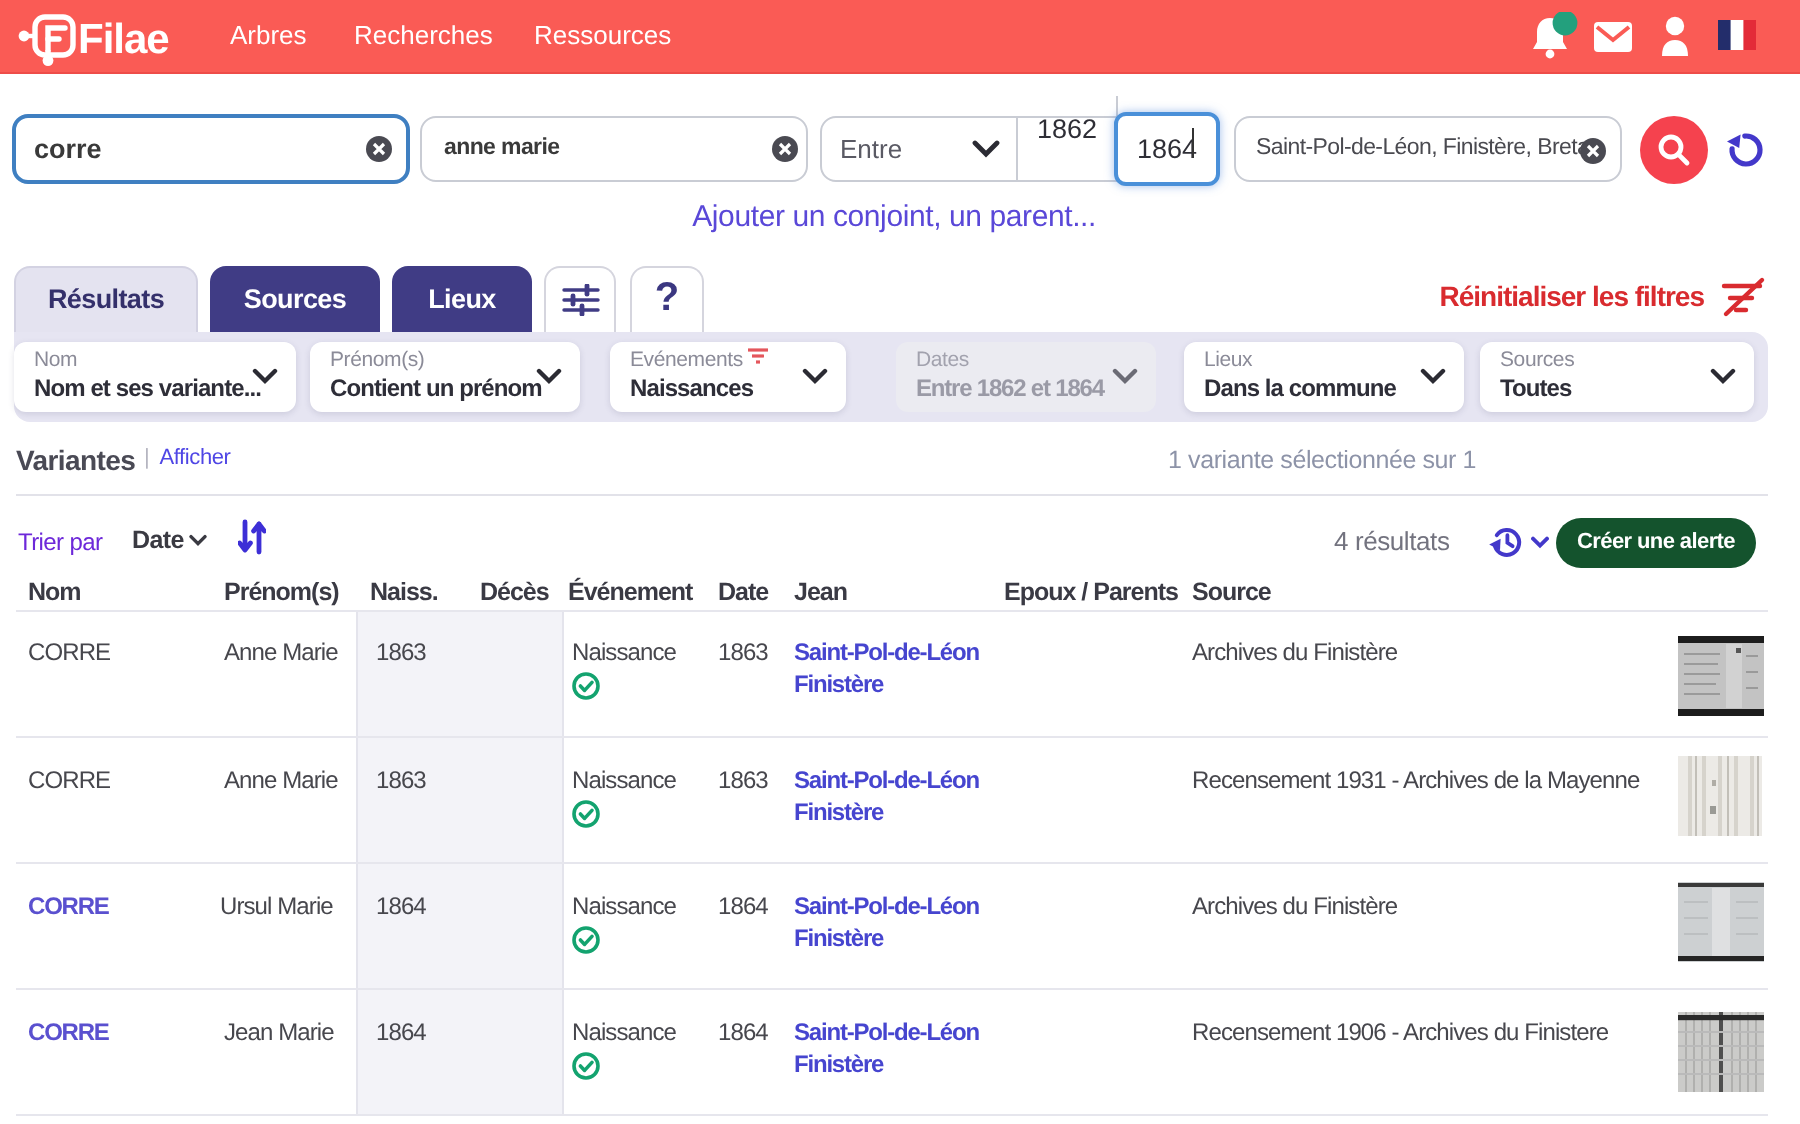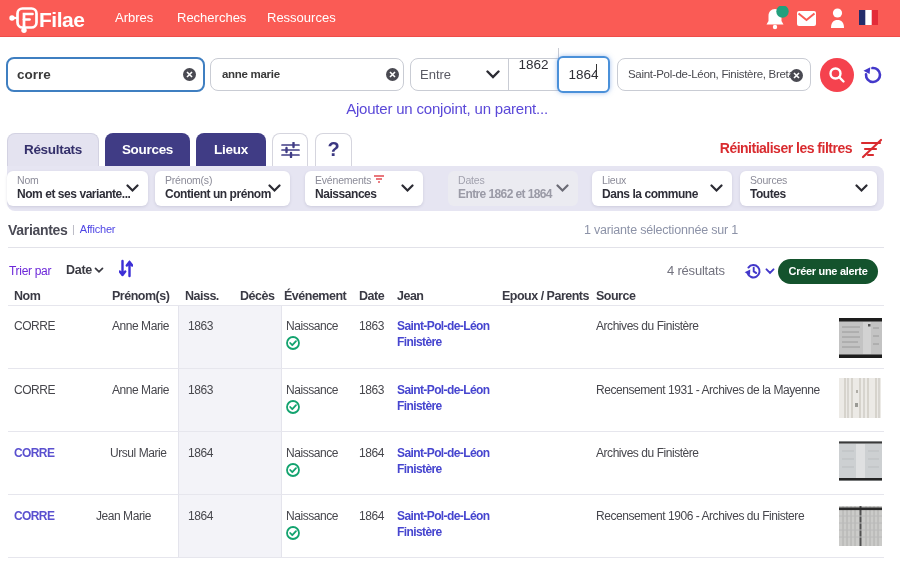--- a/index.html
+++ b/index.html
@@ -262,21 +262,21 @@
 <div class="cell" style="left:286px;top:446px">Naissance</div>
 <svg class="abs" style="left:286px;top:463px" width="14" height="14" viewBox="0 0 14 14">
       <circle cx="7" cy="7" r="6" stroke="#13a36f" stroke-width="1.8" fill="none"></circle>
       <path d="M4.2 7 L6.3 9.2 L10 5.2" stroke="#13a36f" stroke-width="1.8" fill="none" stroke-linecap="round" stroke-linejoin="round"></path>
     </svg>
 <div class="cell" style="left:359px;top:446px">1864</div>
 <div class="abs link" style="left:397px;top:446px">Saint-Pol-de-Léon<br>Finistère</div>
 <div class="cell" style="left:596px;top:446px">Archives du Finistère</div>
 
 <div class="abs link" style="left:14px;top:509px;color:#5a50cf">CORRE</div>
-<div class="cell" style="left:96px;top:509px">Jean Marie</div>
+<div class="cell" style="left:112px;top:509px">Jean Marie</div>
 <div class="cell" style="left:188px;top:509px">1864</div>
 <div class="cell" style="left:286px;top:509px">Naissance</div>
 <svg class="abs" style="left:286px;top:526px" width="14" height="14" viewBox="0 0 14 14">
       <circle cx="7" cy="7" r="6" stroke="#13a36f" stroke-width="1.8" fill="none"></circle>
       <path d="M4.2 7 L6.3 9.2 L10 5.2" stroke="#13a36f" stroke-width="1.8" fill="none" stroke-linecap="round" stroke-linejoin="round"></path>
     </svg>
 <div class="cell" style="left:359px;top:509px">1864</div>
 <div class="abs link" style="left:397px;top:509px">Saint-Pol-de-Léon<br>Finistère</div>
 <div class="cell" style="left:596px;top:509px">Recensement 1906 - Archives du Finistere</div>
 

